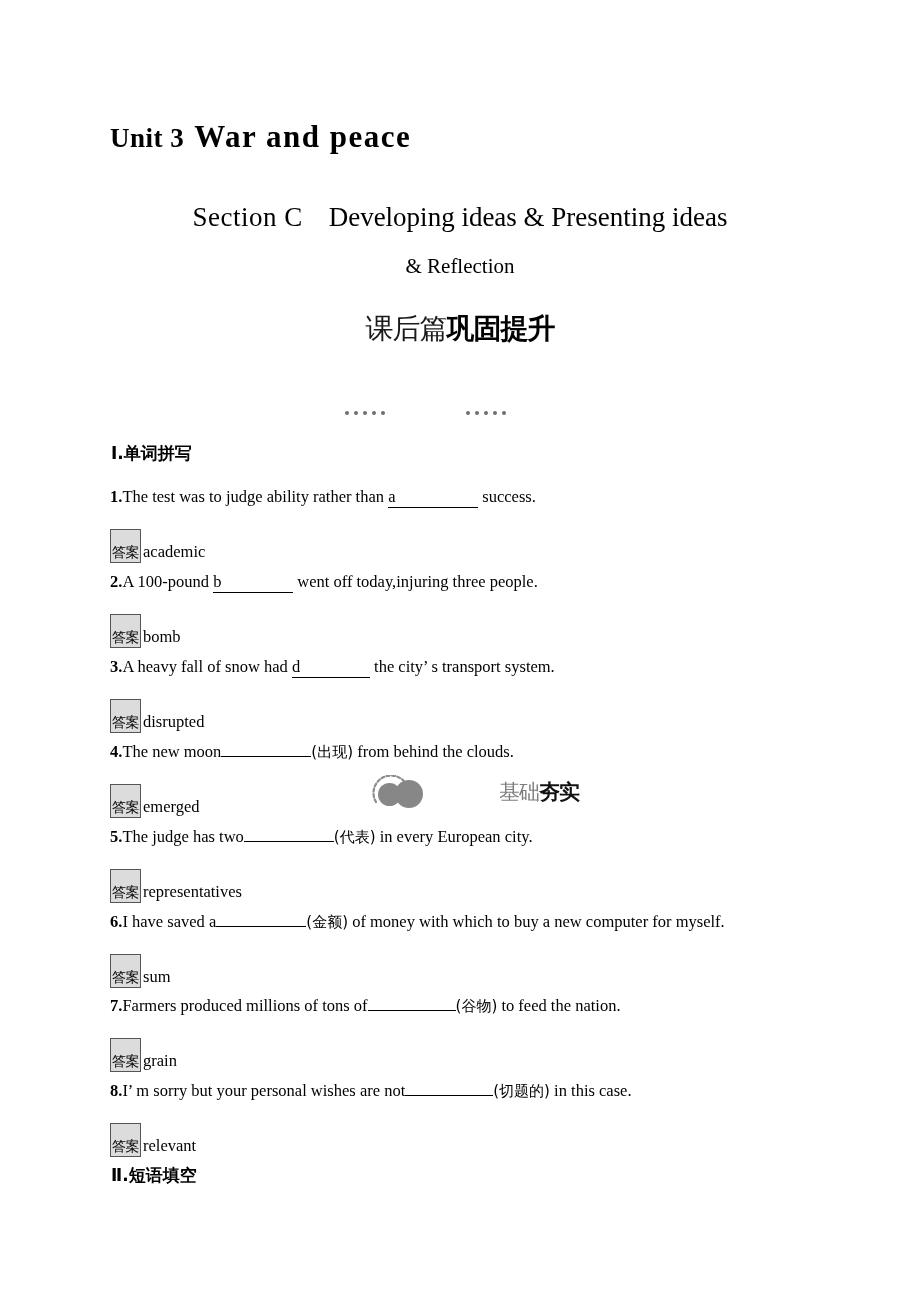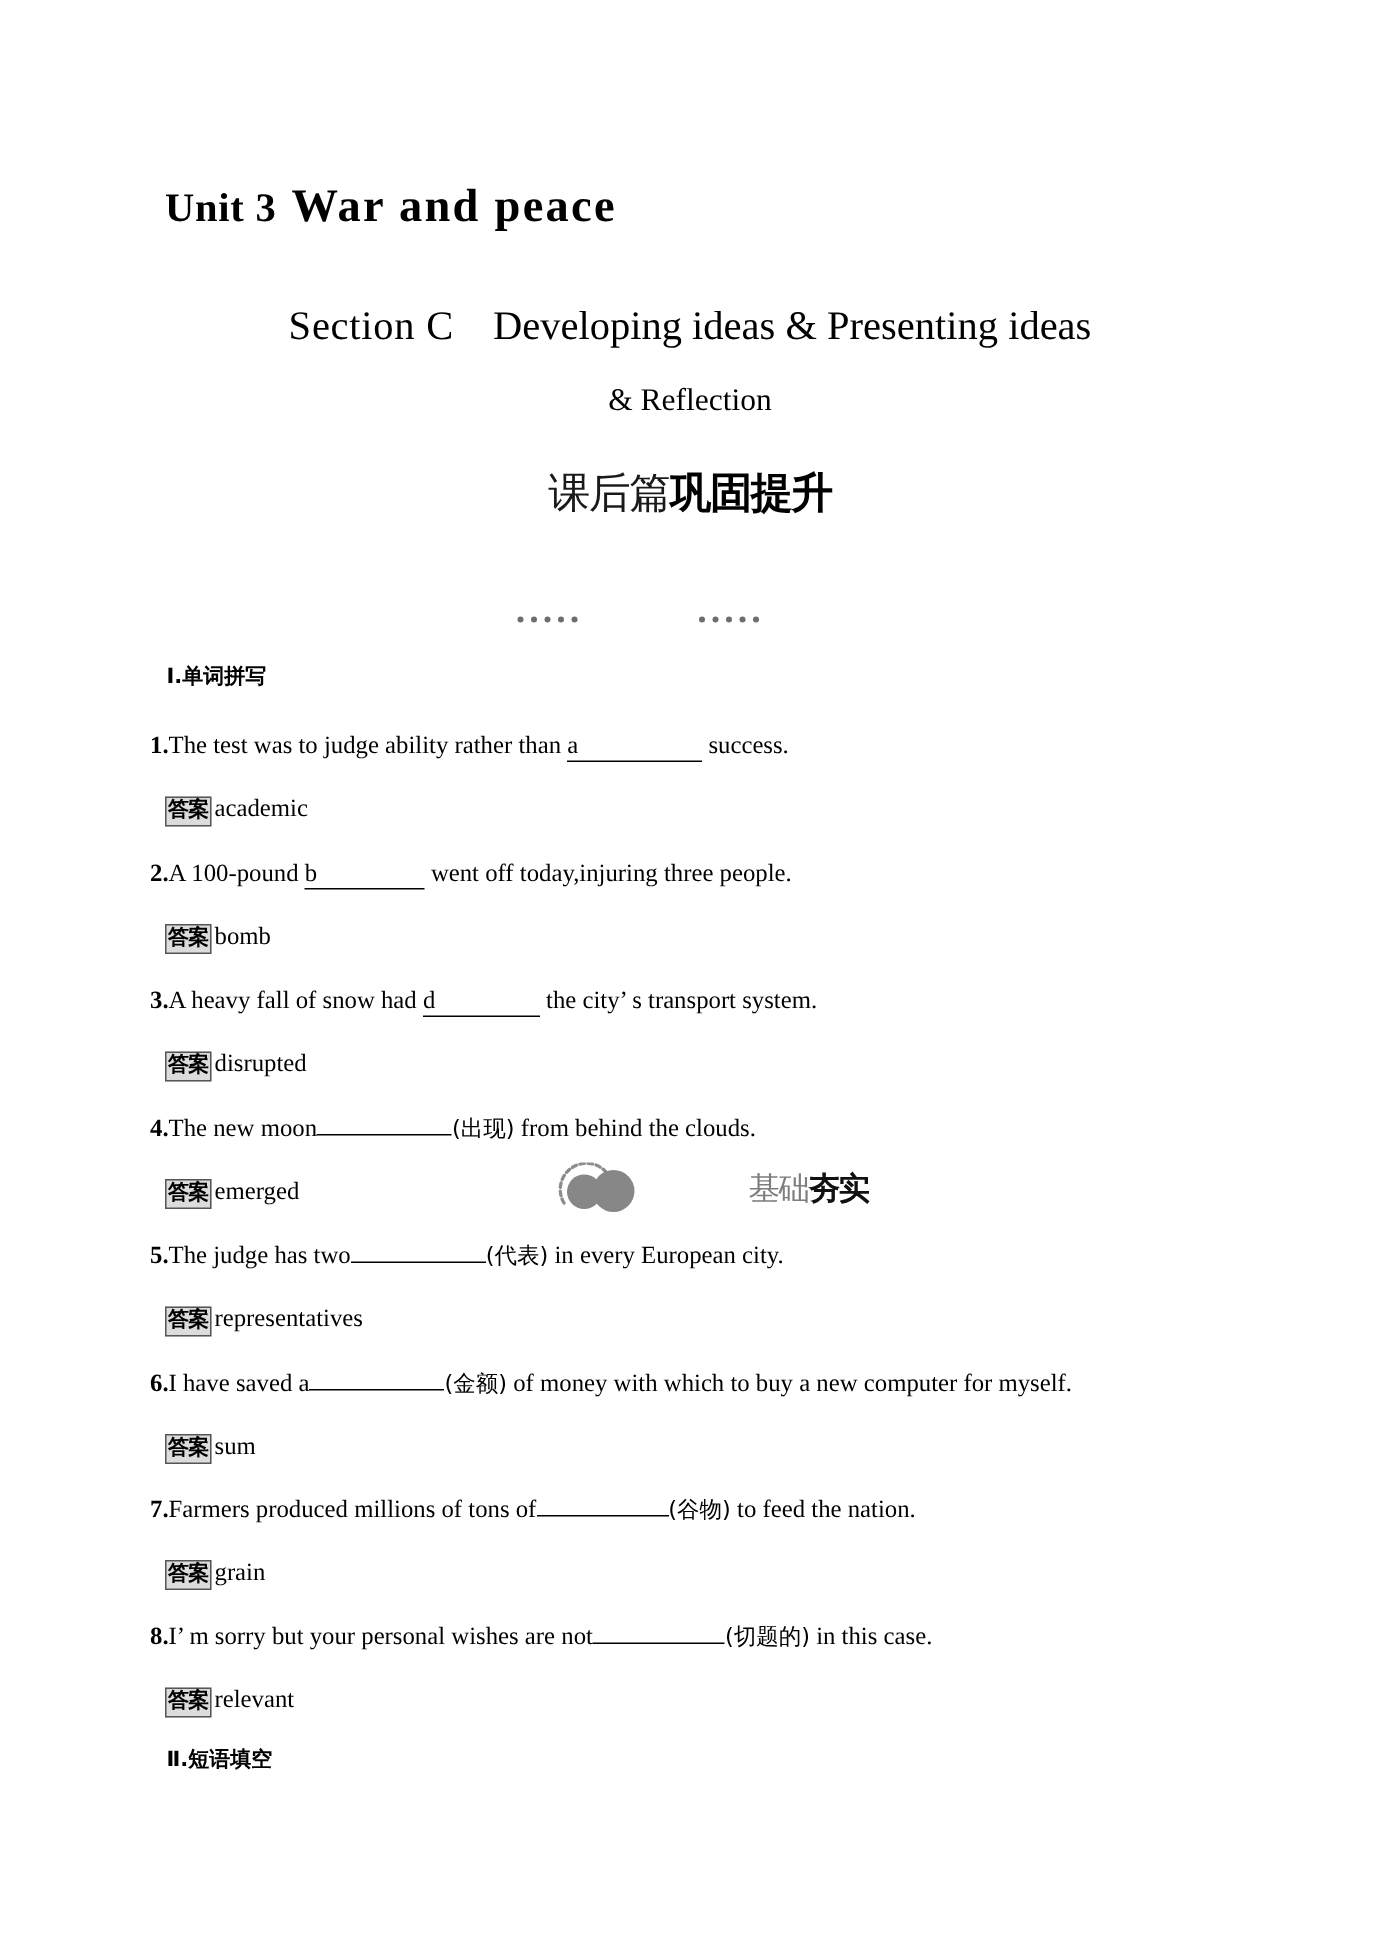--- a/index.html
+++ b/index.html
@@ -160,31 +160,31 @@
     font-weight: bold;
     color: #111111;
     letter-spacing: -1px;
   }
 
   
   .part-heading {
     position: absolute;
     left: 111px;
     font-family: "DejaVu Sans", sans-serif;
-    font-size: 14px;
+    font-size: 17px;
     font-weight: 600;
     color: #000;
     white-space: nowrap;
     letter-spacing: 0px;
   }
 
   
   .qline {
     position: absolute;
-    left: 100px;
+    left: 110px;
     font-size: 16.5px;
     white-space: nowrap;
     color: #000;
   }
   .qnum {
     font-weight: bold;
   }
   .blank {
     display: inline-block;
     border-bottom: 1px solid #000;
@@ -208,23 +208,23 @@
     font-size: 16.5px;
     white-space: nowrap;
     color: #000;
   }
   .abox {
     display: inline-block;
     border: 1px solid #555;
     background: #dcdcdc;
     font-family: "DejaVu Sans", sans-serif;
     font-size: 14px;
-    font-weight: 700;
+    font-weight: 400;
     line-height: 17px;
-    padding: 0 1px 1px 1px;
+    padding: 14px 1px 1px 1px;
     vertical-align: baseline;
     letter-spacing: -0.5px;
     color: #000;
   }
   .atext {
     margin-left: 2px;
   }
 </style>
 </head>
 <body>

